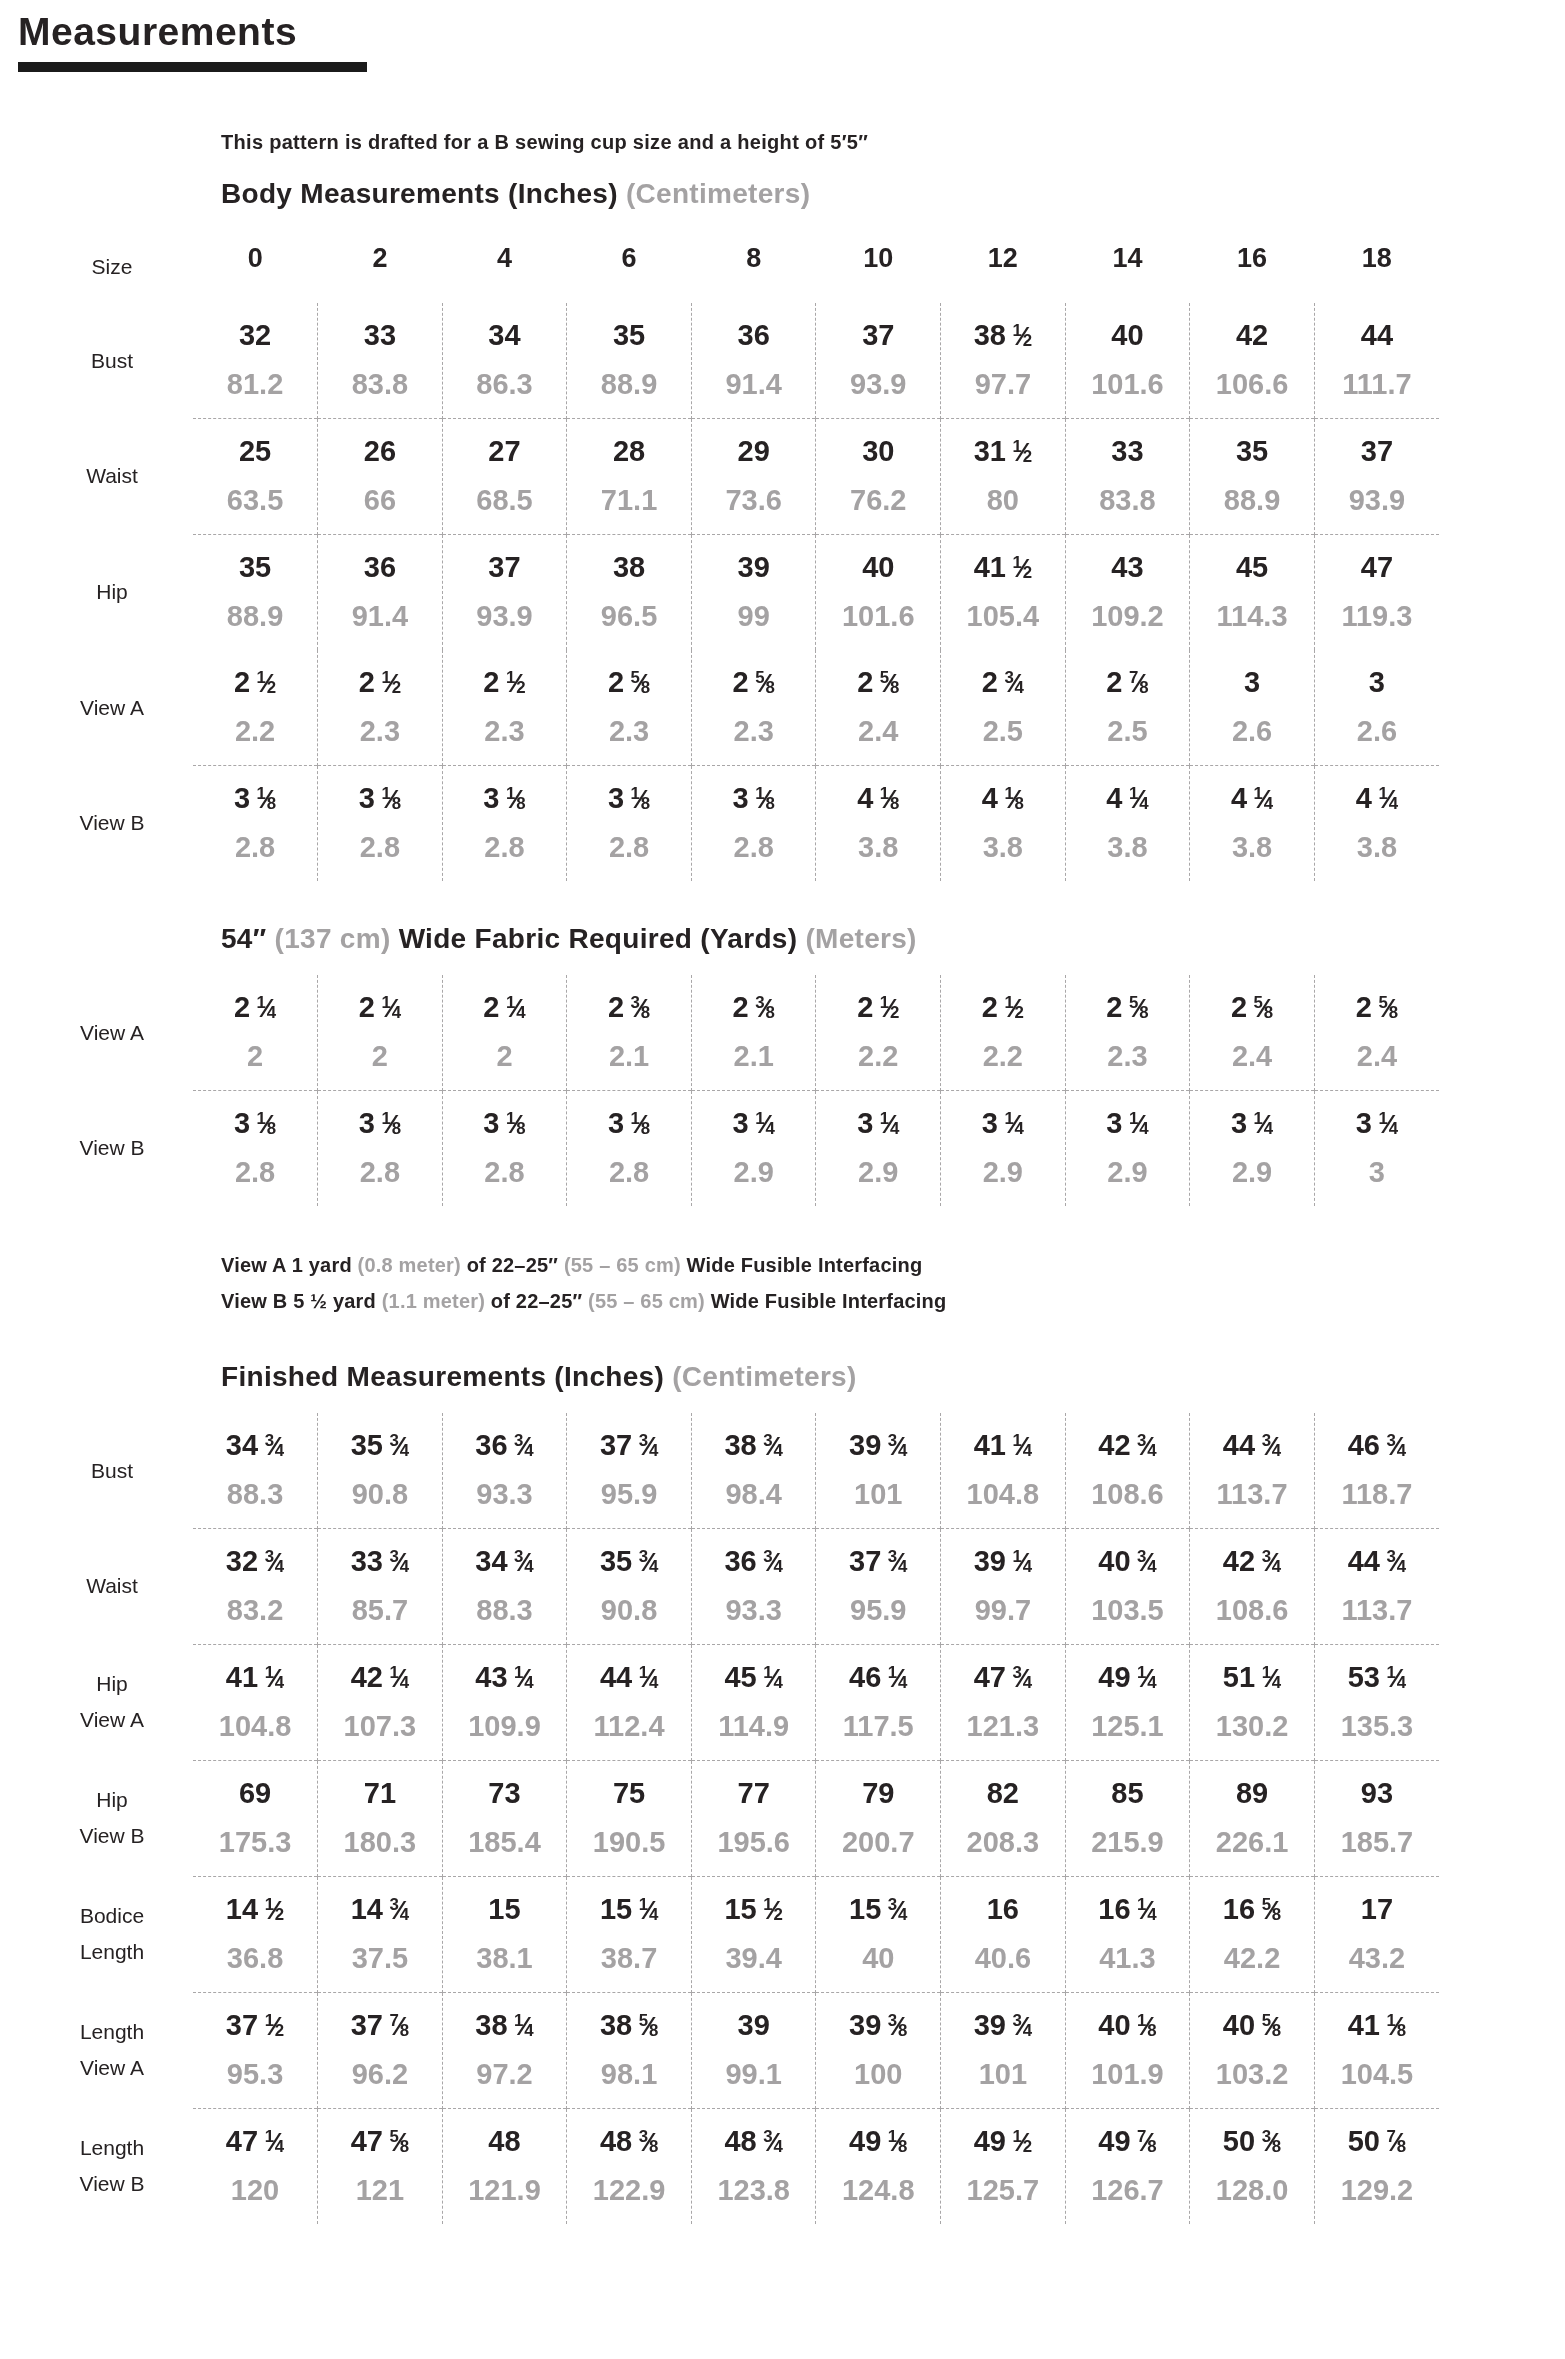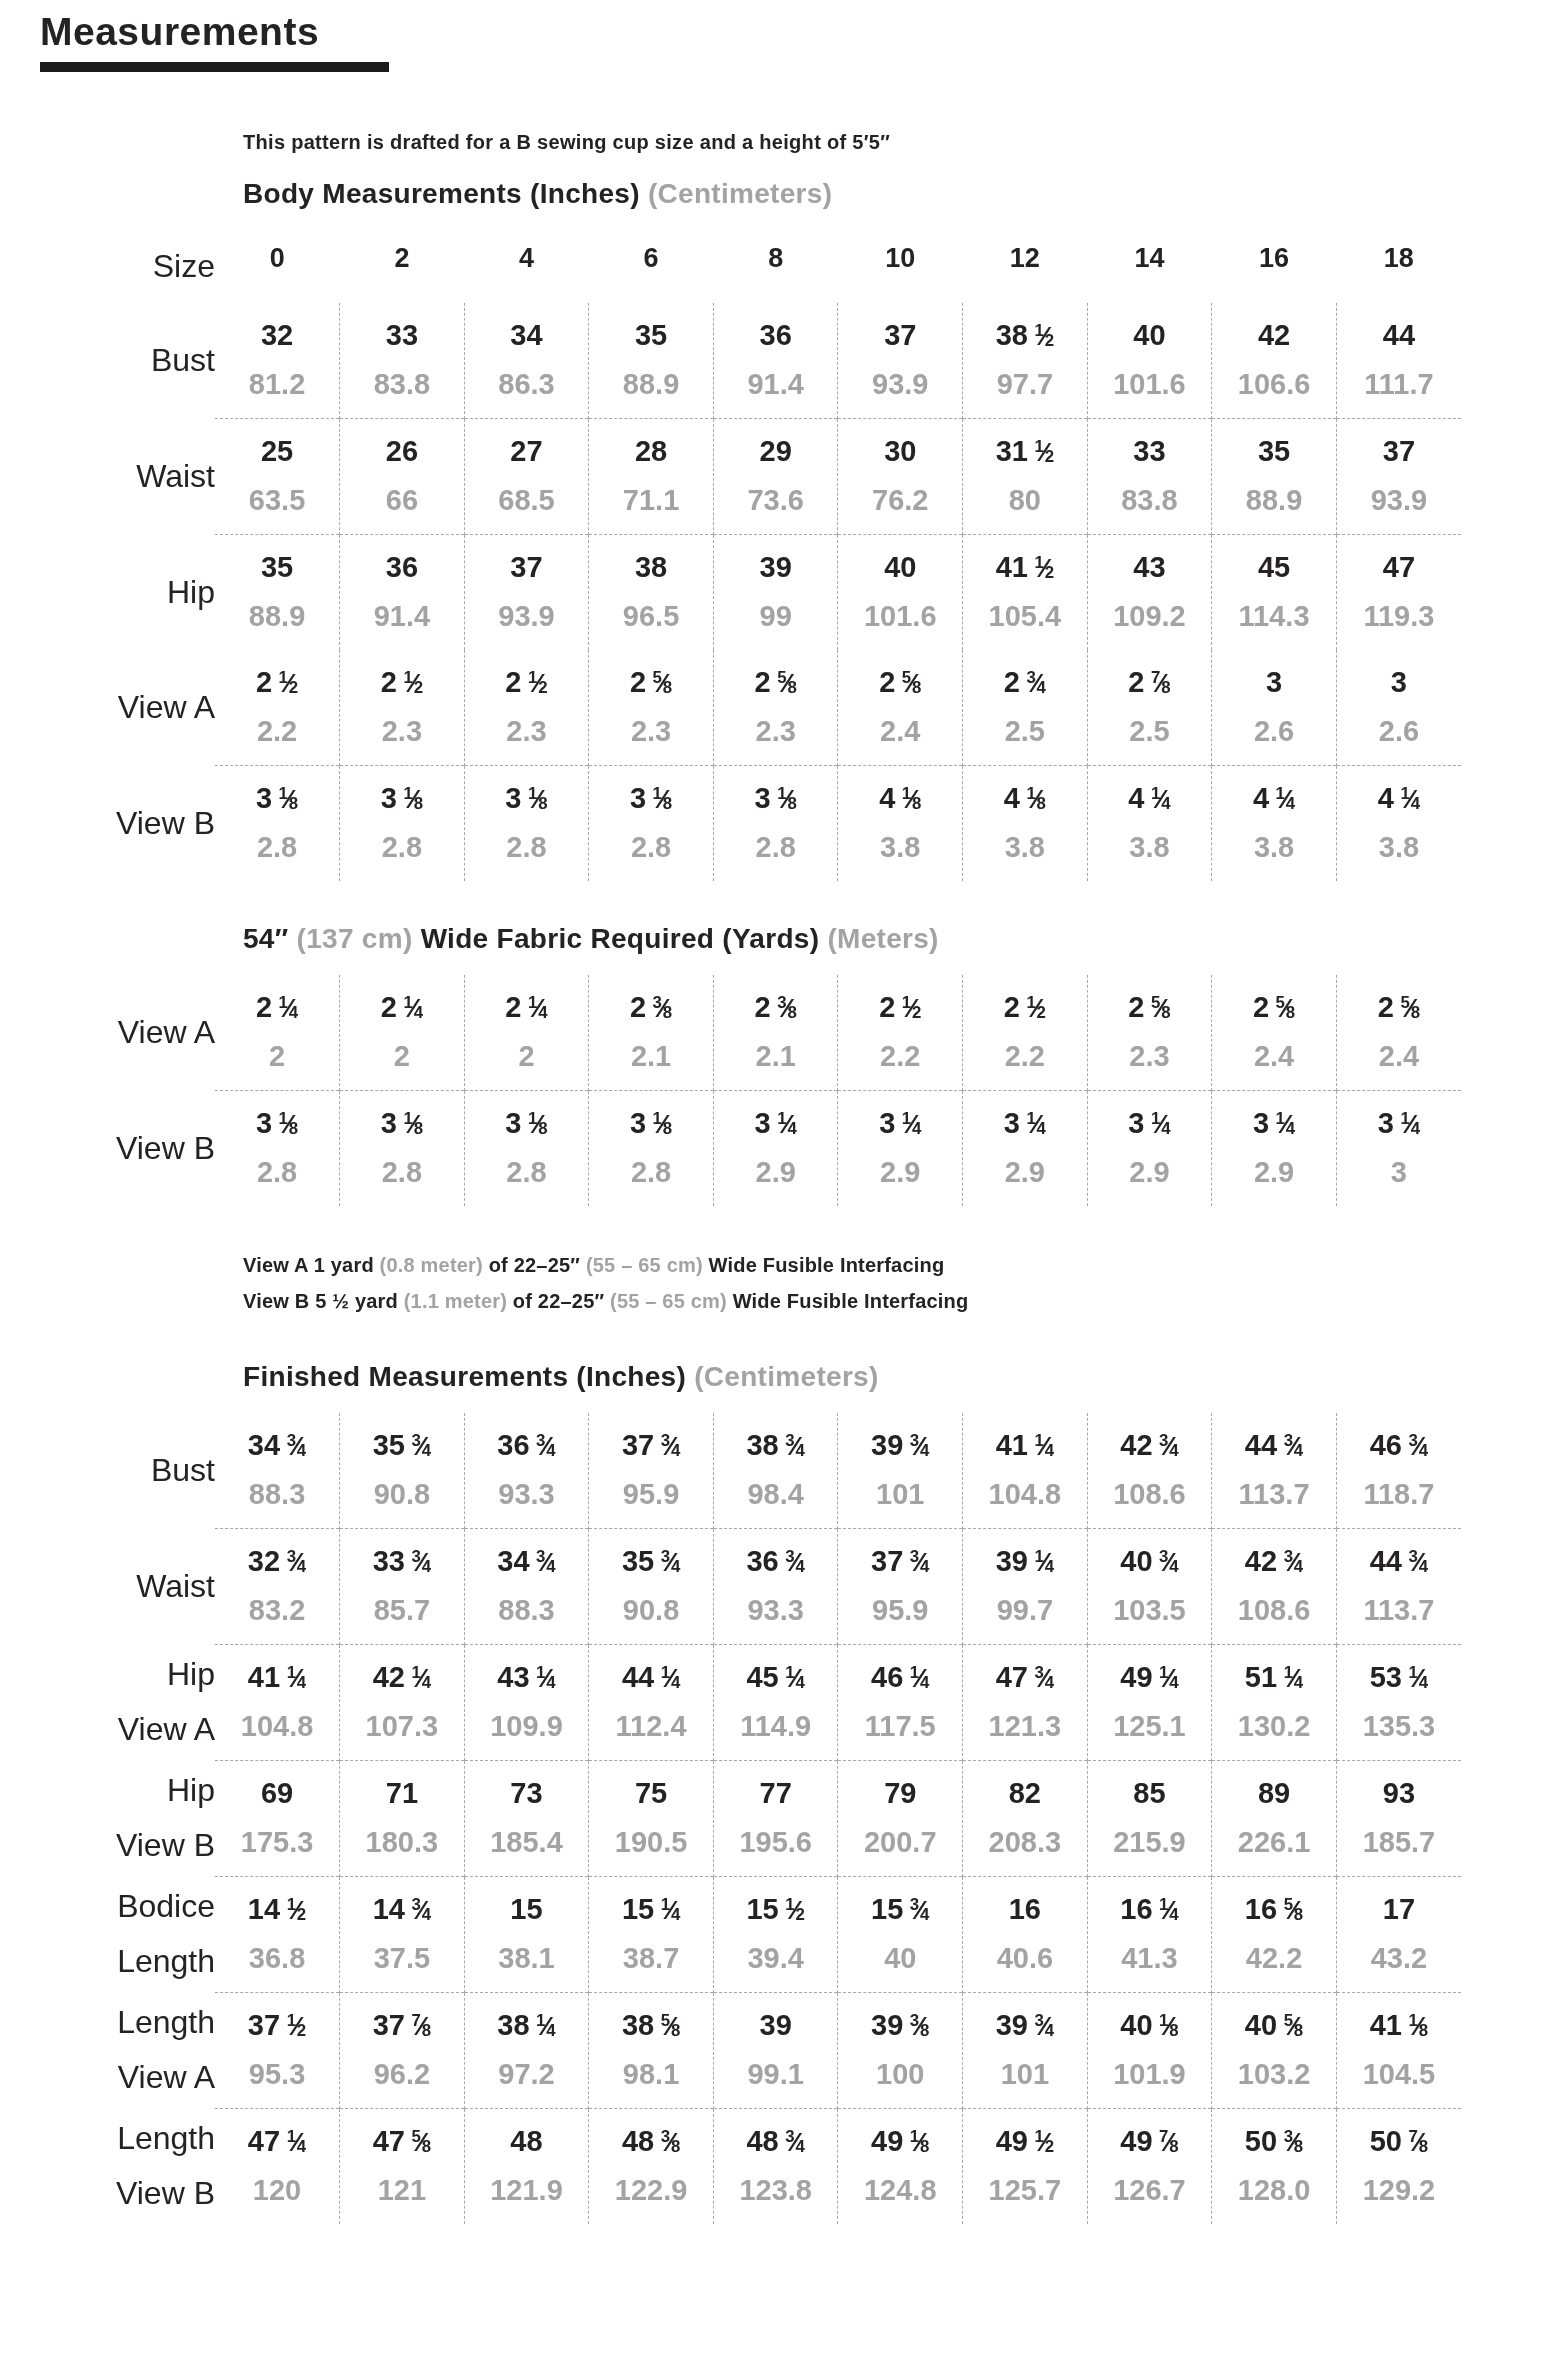--- a/index.html
+++ b/index.html
@@ -2,38 +2,38 @@
 <html style="font-size:14.8px"><head>
 <meta charset="utf-8">
 <style>
   html, body { margin: 0; padding: 0; background: #ffffff; }
   .page {
     position: relative;
     width: 1565px;
     height: 2359px;
     overflow: hidden;
     box-sizing: border-box;
-    padding: 11px 0 0 40px;
+    padding: 11px 0 0 18px;
     background: #ffffff;
     color: #262223;
     font-family: "Liberation Sans", "DejaVu Sans", sans-serif;
   }
   .h1 { font-size: 39px; font-weight: 700; letter-spacing: 0.5px; line-height: 1.1; }
   .h1-bar { width: 349px; height: 10px; background: #1b1b1b; margin-top: 8.3px; }
   .intro { margin: 59px 0 0 203px; font-size: 20px; font-weight: 600; letter-spacing: 0.3px; }
   .section-title { margin: 42px 0 20px 203px; font-size: 28px; font-weight: 600; letter-spacing: 0.3px; }
   .section-title.first { margin-top: 24px; }
   .d { color: #262223; }
   .g { color: #a4a2a3; }
 
   table.meas { border-collapse: collapse; table-layout: fixed; width: 1421px; }
   td { vertical-align: middle; padding: 0; }
   td.lbl {
-    width: 162px; font-size: 32px; font-weight: 500; color: #262223;
-    padding-left: 13px; line-height: 1.72; text-align: right;
+    width: 162px; font-size: 21px; font-weight: 500; color: #262223;
+    padding-left: 13px; line-height: 1.72; text-align: center;
   }
   td.data { text-align: center; font-size: 29px; font-weight: 600; padding: 18.5px 0; }
   td.data .in { color: #262223; line-height: 1; margin-bottom: 20px; }
   td.data .cm { color: #a4a2a3; line-height: 1; }
   tr.sizes td.data { padding: 14.8px 0 31px 0; border: none; font-size: 27px; }
   tr.sizes td.data .in { margin-bottom: 0; }
   tr.grp td.data { border-right: 1.8px dashed #a9a7a8; }
   tr.grp td.data:last-child { border-right: none; }
   tr.grp.sep td.data { border-top: 1.8px dashed #a9a7a8; }
 

